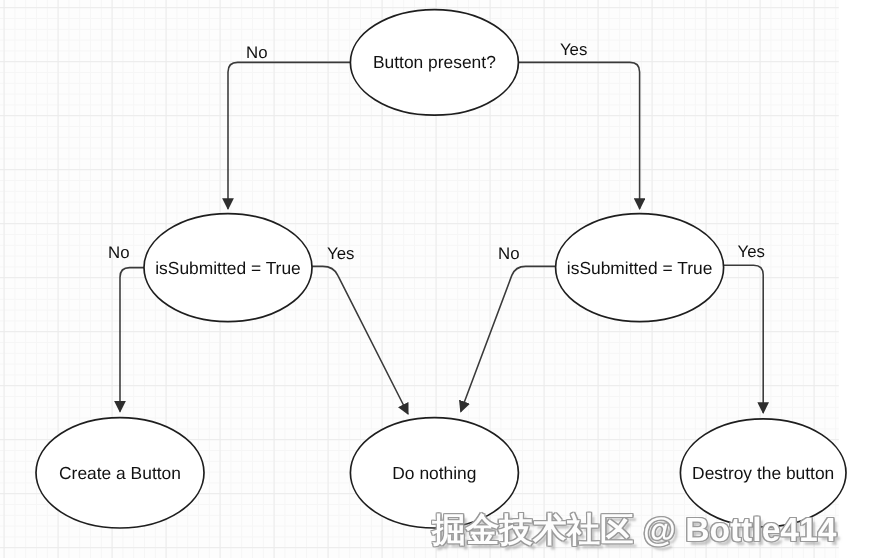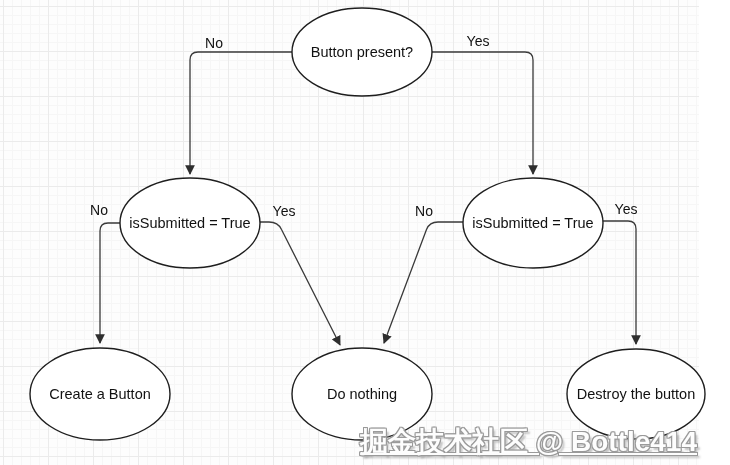--- a/index.html
+++ b/index.html
@@ -54,21 +54,20 @@
     font-size: 28px;
     font-weight: 700;
     white-space: nowrap;
     color: #fdfdfd;
     text-shadow:
       -1px -1px 0 #9a9a9a, 1px -1px 0 #9a9a9a,
       -1px  1px 0 #9a9a9a, 1px  1px 0 #9a9a9a,
        0   -1px 0 #9a9a9a, 0    1px 0 #9a9a9a,
       -1px  0   0 #9a9a9a, 1px  0   0 #9a9a9a,
        3px  3px 2px rgba(150,150,150,0.55);
-    text-decoration: underline;
   }
 </style>
 </head>
 <body>
 
 <div class="canvas">
   <svg width="730" height="465" viewBox="0 0 730 465">
     <defs>
       <marker id="arrowhead" viewBox="0 0 10 10" refX="9" refY="5" markerWidth="7.5" markerHeight="7.5" orient="auto">
         <path d="M0,0 L10,5 L0,10 z" fill="#2e2e2e"></path>

